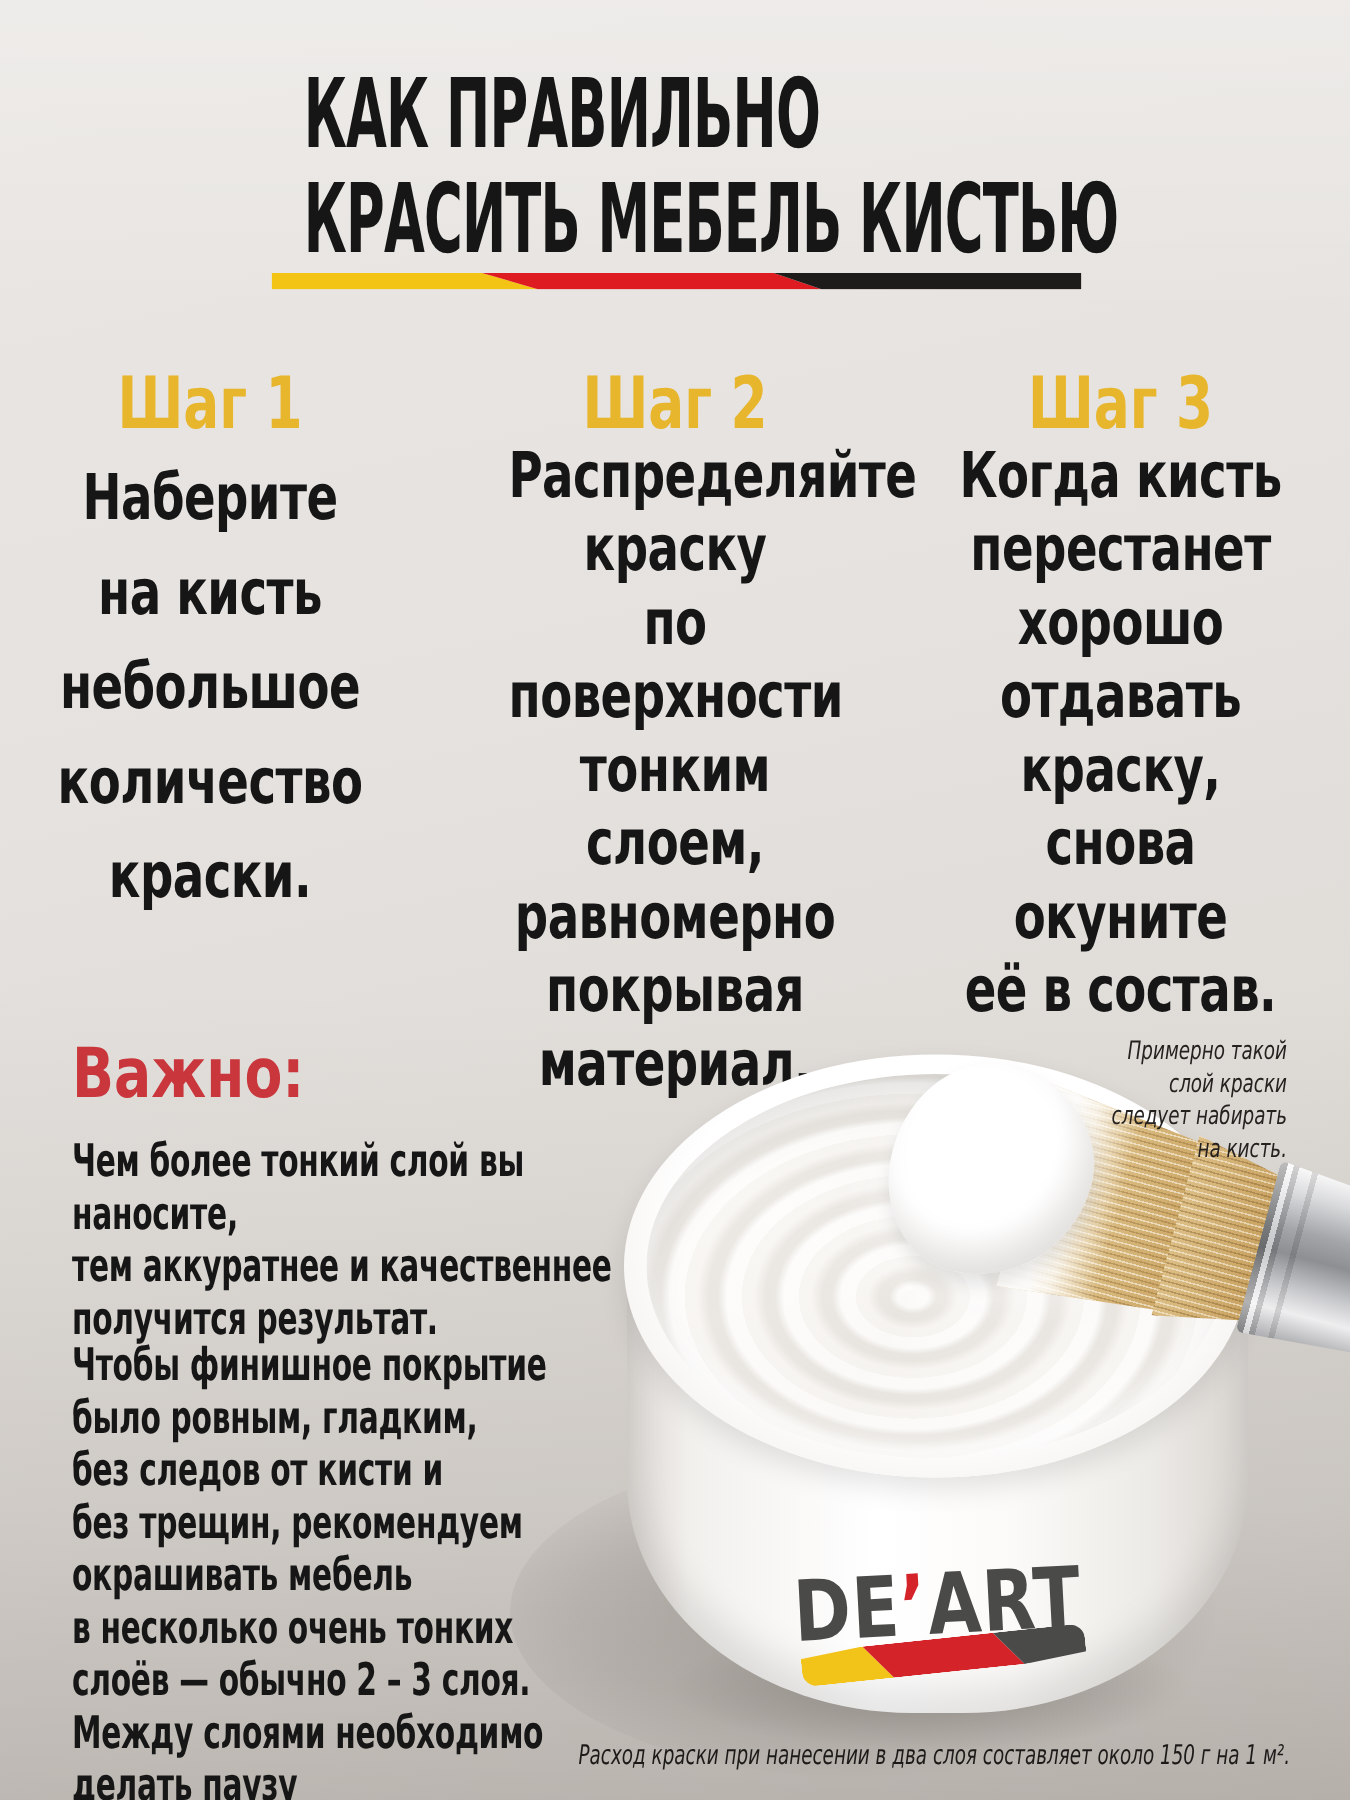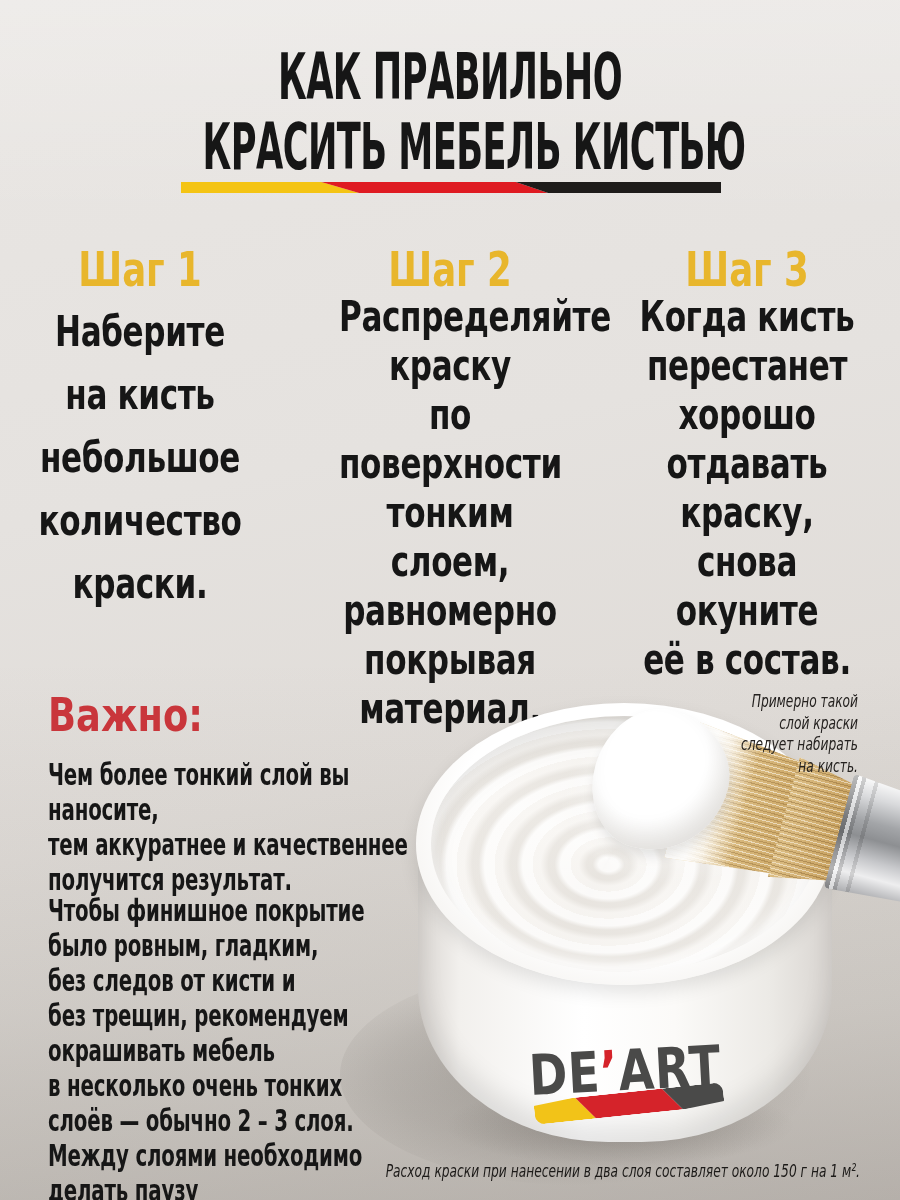--- a/index.html
+++ b/index.html
@@ -5,21 +5,21 @@
   html,body{margin:0;padding:0;background:#c9c5c0;}
   .poster{
     position:relative; width:900px; height:1200px; overflow:hidden;
     font-family:"DejaVu Sans","Liberation Sans",sans-serif;
     background:linear-gradient(168deg,#e9e6e3 0%,#e5e2df 38%,#e0dcd8 62%,#d6d2cd 85%,#ccc7c2 100%);
     color:var(--text_dark,#161616);
   }
   .bg-vignette{position:absolute;inset:0;
     background:linear-gradient(180deg,rgba(255,255,255,.25) 0%,rgba(255,255,255,0) 18%,rgba(0,0,0,0) 55%,rgba(95,88,80,.10) 84%,rgba(90,82,74,.20) 100%);}
   
-  .title-block{position:absolute;top:42px;left:0;width:900px;text-align:center;}
+  .title-block{position:absolute;top:42px;left:0;width:900px;text-align:left;}
   .title-line{display:block;font-weight:700;font-size:64px;line-height:70px;
     letter-spacing:-1px;transform:scaleX(.55);transform-origin:center top;white-space:nowrap;}
   .title-underline{position:absolute;top:182px;left:181px;width:540px;height:11px;}
   .title-underline .seg{position:absolute;inset:0;}
   .seg-yellow{background:var(--bar_yellow,#f4c414);clip-path:polygon(0 0,26% 0,33% 100%,0 100%);}
   .seg-red{background:var(--bar_red,#df1b22);clip-path:polygon(26% 0,62% 0,68% 100%,33% 100%);}
   .seg-black{background:var(--bar_black,#1e1c1a);clip-path:polygon(62% 0,100% 0,100% 100%,68% 100%);}
   
   .step-label{position:absolute;top:241px;width:300px;text-align:center;
     font-weight:700;font-size:48px;color:var(--accent_yellow,#e8b62c);

